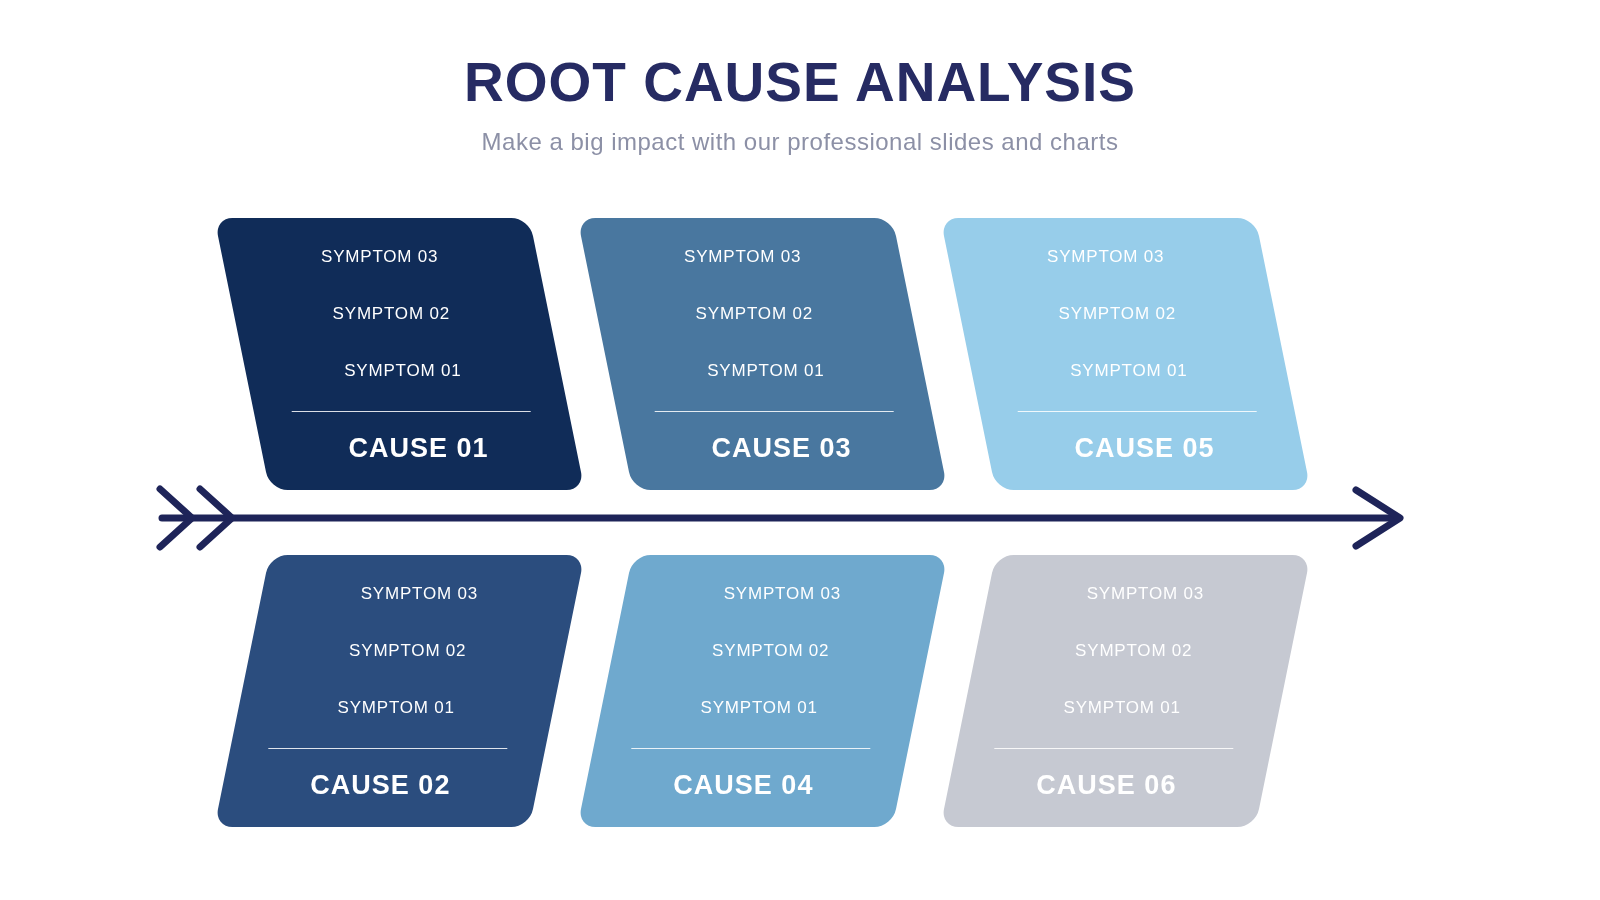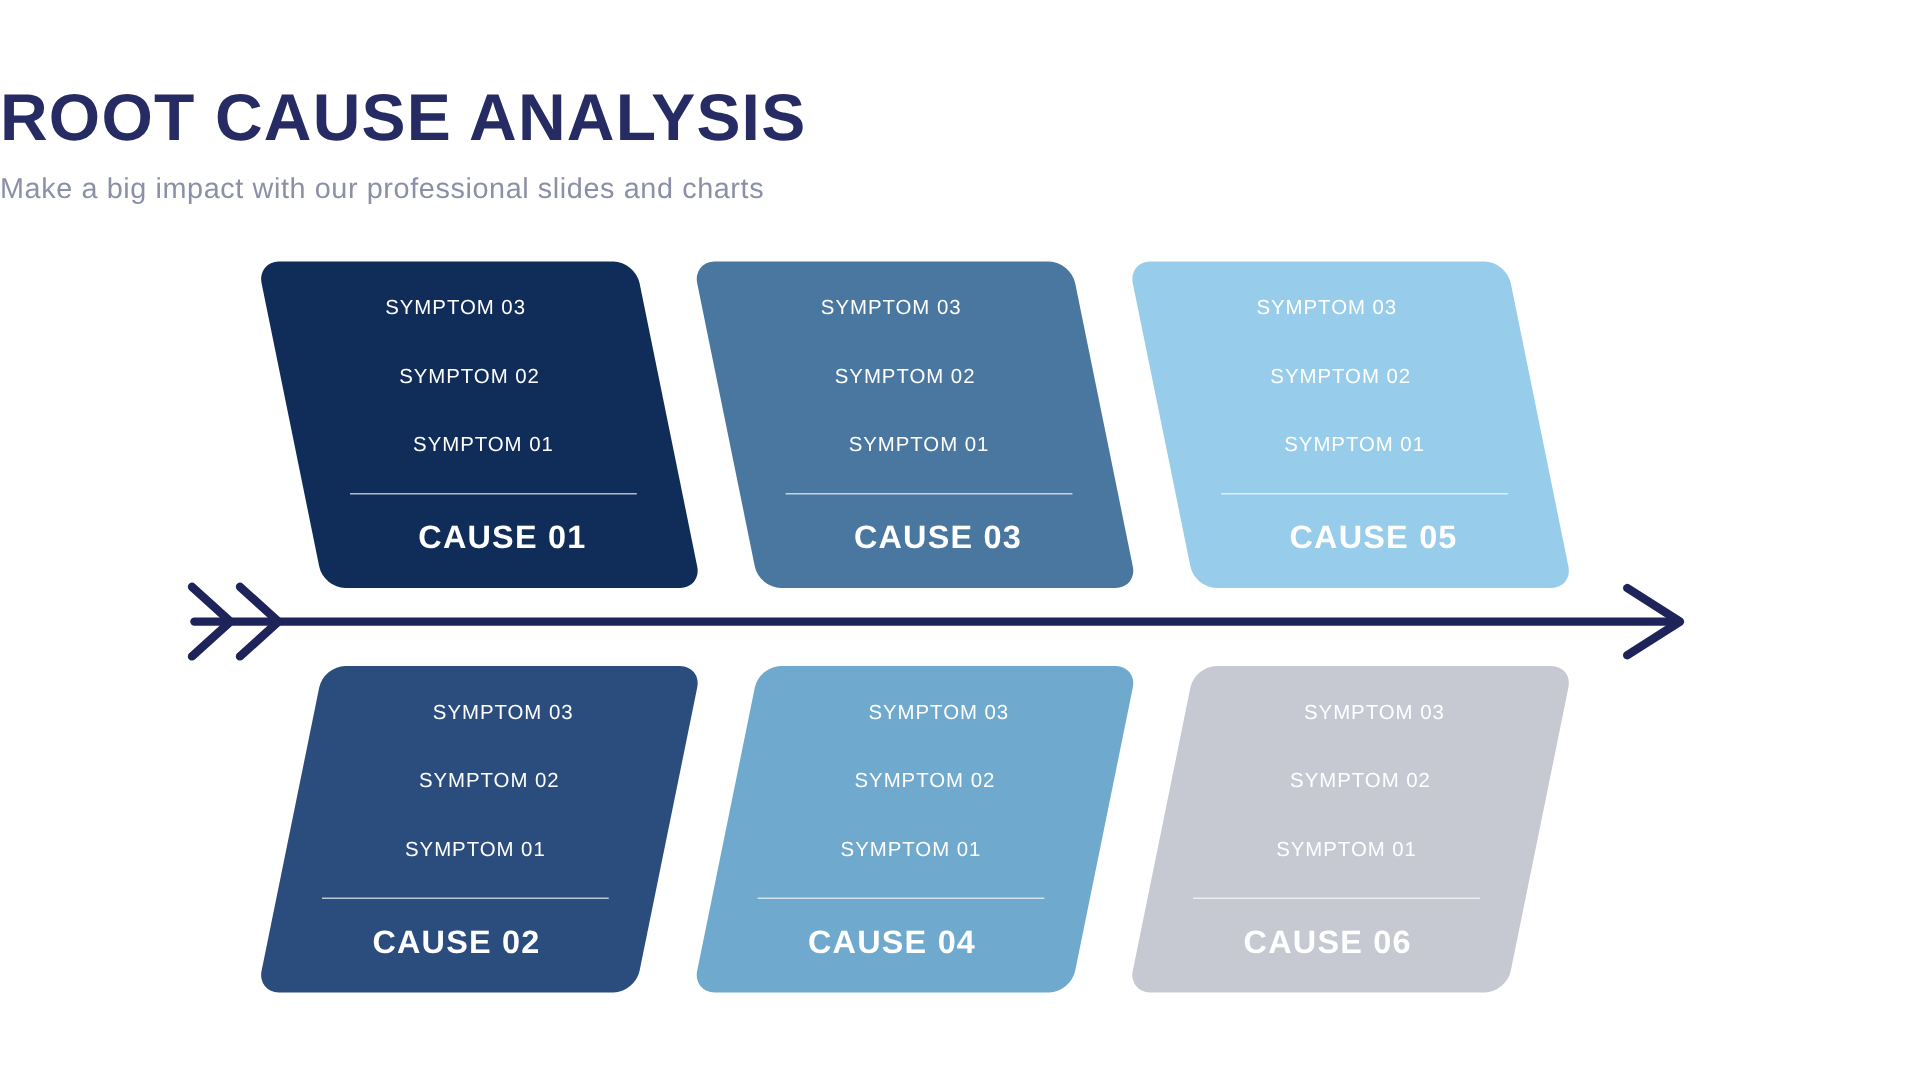--- a/index.html
+++ b/index.html
@@ -9,23 +9,24 @@
   .canvas {
     position: relative;
     width: 1600px;
     height: 900px;
     background: #ffffff;
     overflow: hidden;
   }
 
   .header {
     position: absolute;
-    top: 66px;
+    top: 50px;
     left: 0;
     width: 100%;
+    text-align: center;
   }
   .title {
     font-size: 55px;
     font-weight: 800;
     letter-spacing: 1px;
     color: var(--title, #262b63);
   }
   .subtitle {
     margin-top: 14px;
     font-size: 24px;

